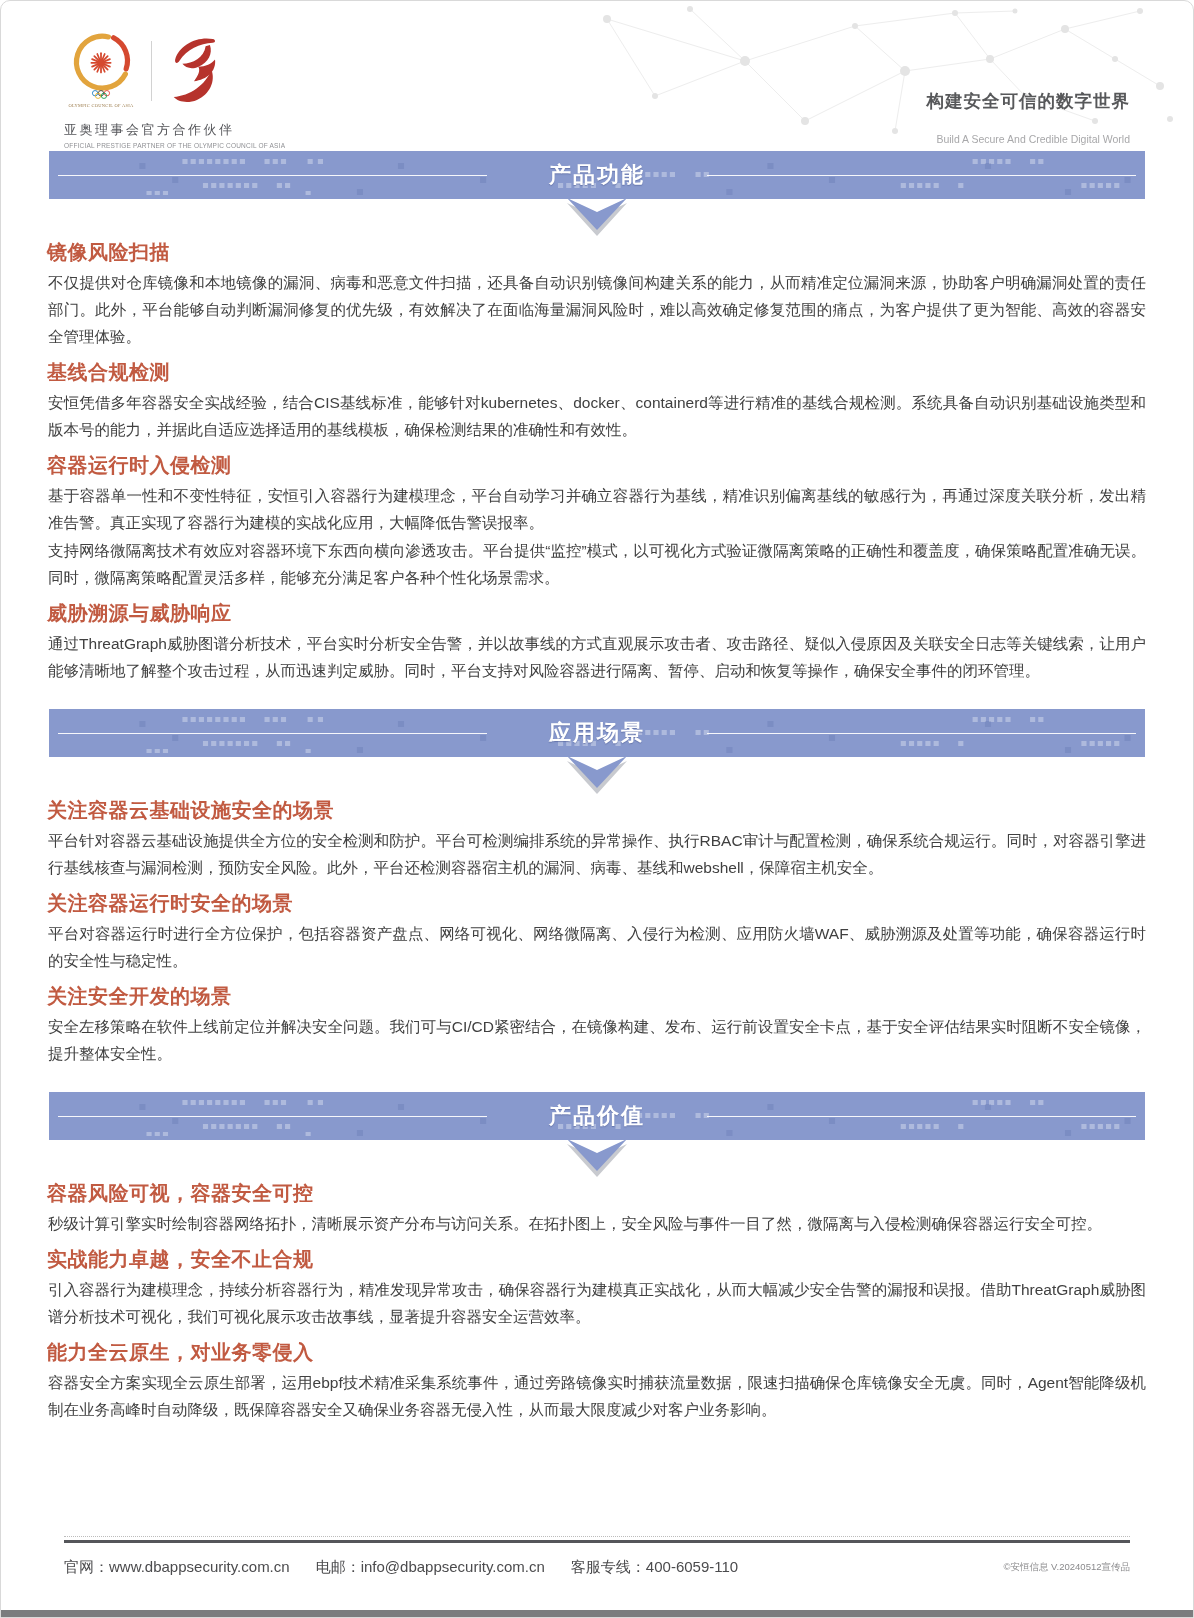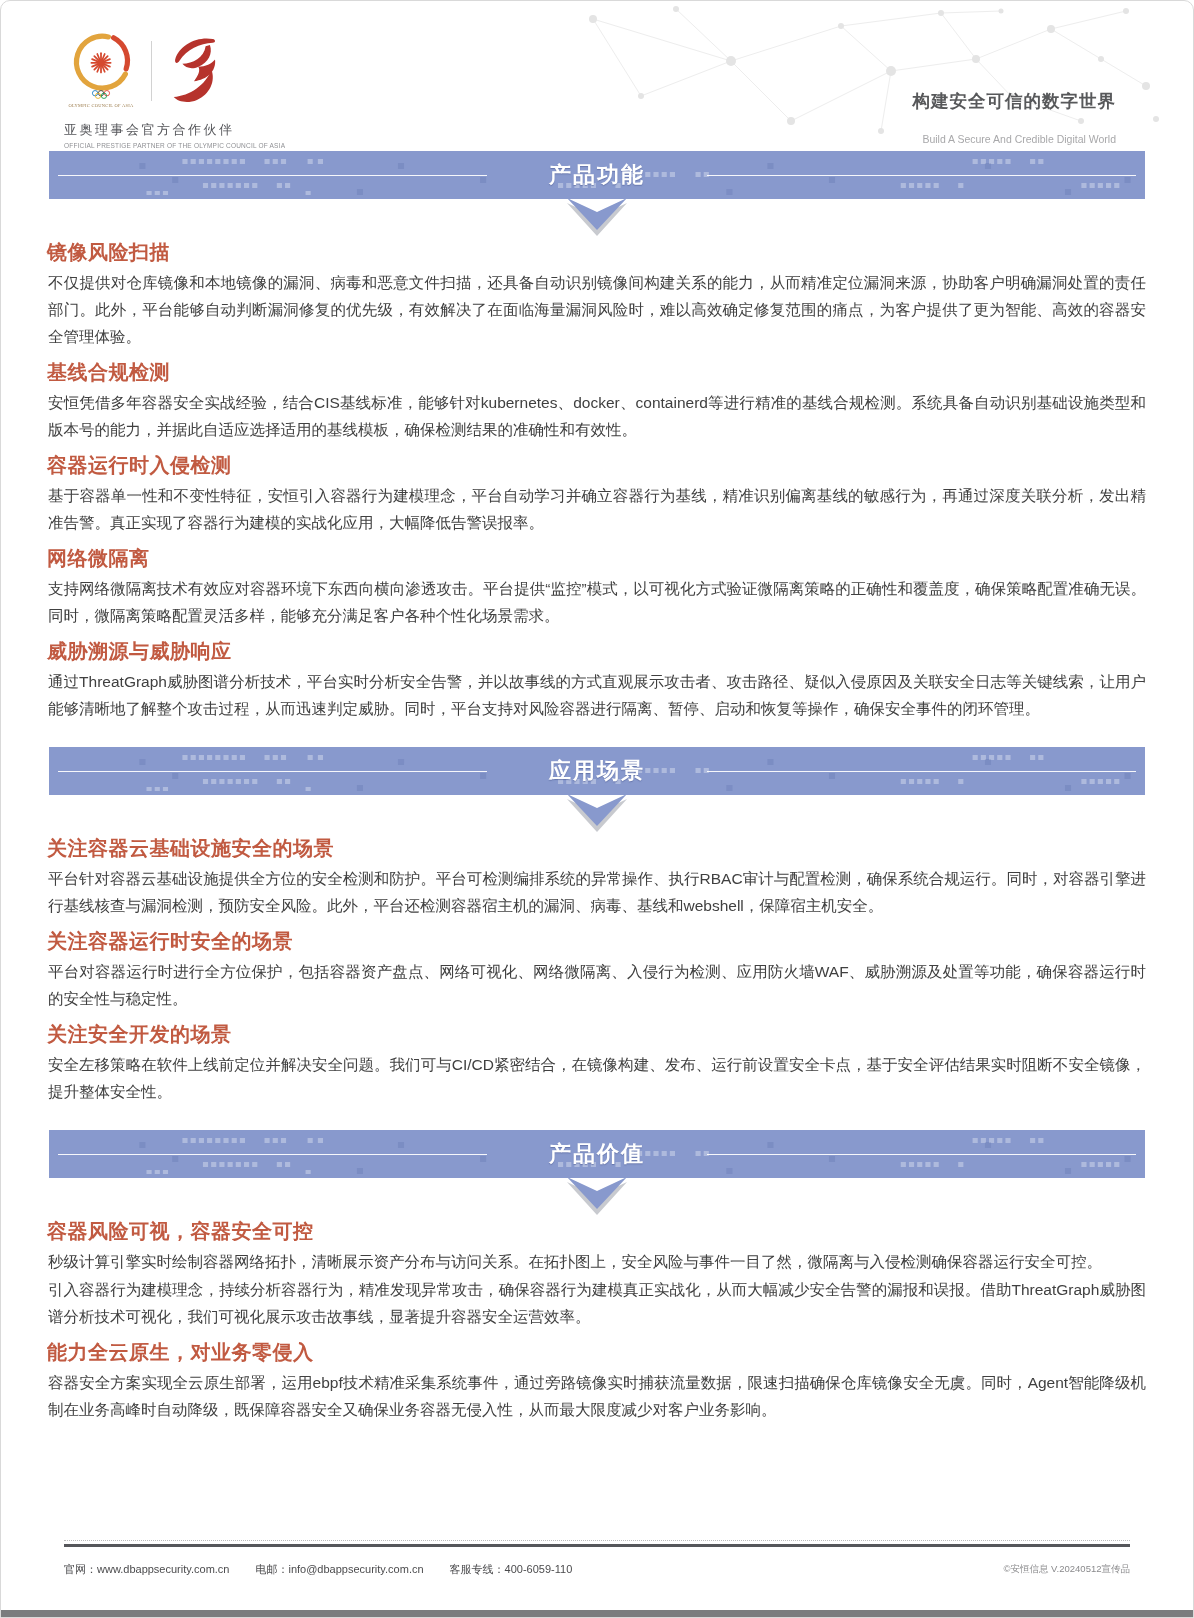--- a/index.html
+++ b/index.html
@@ -14,21 +14,21 @@
     border:1px solid #d9d9d9;
     border-radius:10px 10px 0 0;
   }
   
   .header{position:relative;height:150px;}
   .header-left{position:absolute;left:63px;top:28px;z-index:2;}
   .logo-row{display:flex;align-items:center;gap:13px;height:84px;}
   .logo-divider{width:1px;height:60px;background:#d2d2d2;}
   .partner-cn{margin-top:8px;font-size:13px;letter-spacing:2.5px;color:#55565a;white-space:nowrap;}
   .partner-en{margin-top:3px;font-size:6.5px;letter-spacing:0.2px;color:#8f9094;white-space:nowrap;}
-  .header-right{position:absolute;right:14px;top:0;width:640px;height:174px;}
+  .header-right{position:absolute;right:0;top:0;width:640px;height:174px;}
   .constellation{position:absolute;right:18px;top:0;}
   .slogan{position:absolute;right:63px;top:88px;text-align:right;}
   .slogan-cn{font-size:17.5px;font-weight:bold;color:#57585a;letter-spacing:1px;white-space:nowrap;}
   .slogan-en{margin-top:20px;font-size:10.5px;color:#a8a8aa;white-space:nowrap;}
   
   .banner{position:relative;margin:0 48px;height:48px;background:#8899cd;overflow:hidden;}
   .banner-deco{position:absolute;left:0;top:0;width:100%;height:100%;}
   .banner-line{position:absolute;top:50%;height:1px;background:rgba(255,255,255,0.92);}
   .banner-line.left{left:9px;right:calc(50% + 110px);}
   .banner-line.right{left:calc(50% + 110px);right:9px;}
@@ -41,21 +41,21 @@
   .arrow-row{height:32px;display:flex;justify-content:center;margin-top:-1px;}
   
   .features{padding:0 46px 24px;}
   .feature-title{margin:12px 0 7px;font-size:20px;line-height:20px;font-weight:bold;color:#c15a41;letter-spacing:0.5px;}
   .feature-body{margin:1px;font-size:15.5px;line-height:27px;color:#404040;text-align:justify;}
   
   .footer{position:absolute;left:63px;right:63px;bottom:40px;}
   .rule-dotted{border-top:1px dotted #bcbcbc;}
   .rule-solid{border-top:3px solid #55565a;margin-top:3px;}
   .footer-row{display:flex;justify-content:space-between;align-items:center;padding-top:15px;}
-  .contacts{display:flex;align-items:center;gap:26px;font-size:11px;color:#4b4b4d;}
+  .contacts{display:flex;align-items:center;gap:26px;font-size:15px;color:#4b4b4d;}
   .contact-pair{white-space:nowrap;}
   .contact-label{color:#4b4b4d;}
   .contact-value{color:#4b4b4d;}
   .copyright{font-size:9.5px;color:#8a8a8c;white-space:nowrap;}
   .bottom-strip{position:absolute;left:0;right:0;bottom:0;height:7px;background:#7b7c7e;}
   .hidden-defs{position:absolute;width:0;height:0;overflow:hidden;}
 </style>
 </head>
 <body>
 
@@ -256,21 +256,20 @@
       </article>
       <article>
         <h3 class="feature-title">基线合规检测</h3>
         <p class="feature-body">安恒凭借多年容器安全实战经验，结合CIS基线标准，能够针对kubernetes、docker、containerd等进行精准的基线合规检测。系统具备自动识别基础设施类型和版本号的能力，并据此自适应选择适用的基线模板，确保检测结果的准确性和有效性。</p>
       </article>
       <article>
         <h3 class="feature-title">容器运行时入侵检测</h3>
         <p class="feature-body">基于容器单一性和不变性特征，安恒引入容器行为建模理念，平台自动学习并确立容器行为基线，精准识别偏离基线的敏感行为，再通过深度关联分析，发出精准告警。真正实现了容器行为建模的实战化应用，大幅降低告警误报率。</p>
       </article>
       <article>
-        <h3 class="feature-title">网络微隔离</h3>
         <p class="feature-body">支持网络微隔离技术有效应对容器环境下东西向横向渗透攻击。平台提供“监控”模式，以可视化方式验证微隔离策略的正确性和覆盖度，确保策略配置准确无误。同时，微隔离策略配置灵活多样，能够充分满足客户各种个性化场景需求。</p>
       </article>
       <article>
         <h3 class="feature-title">威胁溯源与威胁响应</h3>
         <p class="feature-body">通过ThreatGraph威胁图谱分析技术，平台实时分析安全告警，并以故事线的方式直观展示攻击者、攻击路径、疑似入侵原因及关联安全日志等关键线索，让用户能够清晰地了解整个攻击过程，从而迅速判定威胁。同时，平台支持对风险容器进行隔离、暂停、启动和恢复等操作，确保安全事件的闭环管理。</p>
       </article>
     </div>
   </div>
 
   <div class="section">
@@ -316,20 +315,21 @@
       <svg width="64" height="38">
           <use href="#arrowhead"></use>
         </svg>
     </div>
     <div class="features">
       <article>
         <h3 class="feature-title">容器风险可视，容器安全可控</h3>
         <p class="feature-body">秒级计算引擎实时绘制容器网络拓扑，清晰展示资产分布与访问关系。在拓扑图上，安全风险与事件一目了然，微隔离与入侵检测确保容器运行安全可控。</p>
       </article>
       <article>
+        <h3 class="feature-title">实战能力卓越，安全不止合规</h3>
         <p class="feature-body">引入容器行为建模理念，持续分析容器行为，精准发现异常攻击，确保容器行为建模真正实战化，从而大幅减少安全告警的漏报和误报。借助ThreatGraph威胁图谱分析技术可视化，我们可视化展示攻击故事线，显著提升容器安全运营效率。</p>
       </article>
       <article>
         <h3 class="feature-title">能力全云原生，对业务零侵入</h3>
         <p class="feature-body">容器安全方案实现全云原生部署，运用ebpf技术精准采集系统事件，通过旁路镜像实时捕获流量数据，限速扫描确保仓库镜像安全无虞。同时，Agent智能降级机制在业务高峰时自动降级，既保障容器安全又确保业务容器无侵入性，从而最大限度减少对客户业务影响。</p>
       </article>
     </div>
   </div>
 
   <div class="footer">

